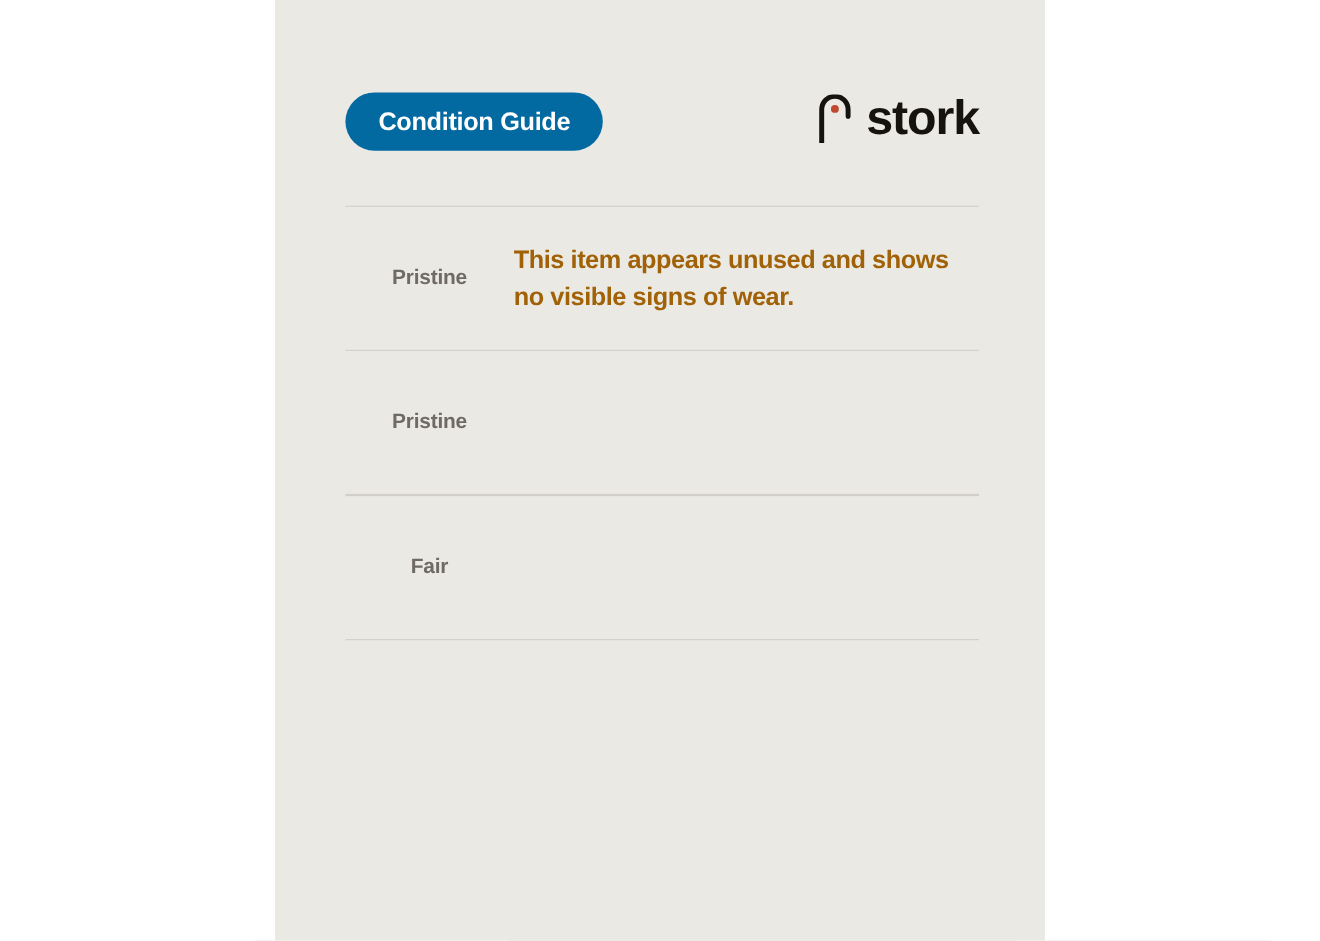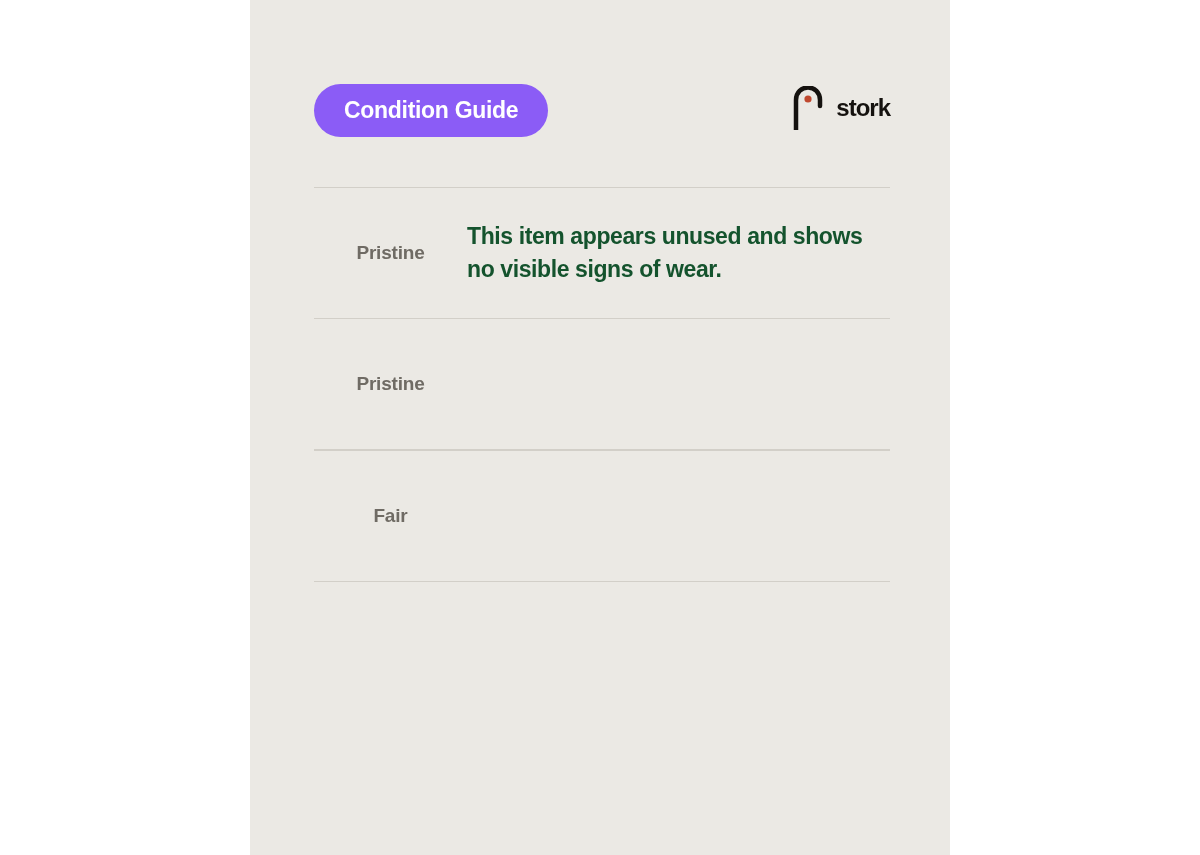--- a/index.html
+++ b/index.html
@@ -28,21 +28,21 @@
     top: 84px;
     width: 576px;
     height: 54px;
   }
   .pill {
     position: absolute;
     left: 0;
     top: 0;
     height: 53px;
     padding: 0 30px;
-    background: #8b5cf6;
+    background: #0369a1;
     color: #ffffff;
     border-radius: 27px;
     display: flex;
     align-items: center;
     justify-content: center;
     font-size: 23px;
     font-weight: bold;
     letter-spacing: -0.3px;
     white-space: nowrap;
   }
@@ -53,21 +53,21 @@
     display: flex;
     align-items: center;
     gap: 12px;
   }
   .brand-mark {
     width: 32px;
     height: 44px;
     display: block;
   }
   .brand-name {
-    font-size: 24px;
+    font-size: 44px;
     font-weight: bold;
     color: #15120f;
     letter-spacing: -1px;
     line-height: 1;
   }
   .table {
     position: absolute;
     left: 64px;
     top: 187px;
     width: 576px;
@@ -90,21 +90,21 @@
     font-size: 19px;
     font-weight: bold;
     color: #6f6b64;
     letter-spacing: -0.2px;
     text-align: center;
   }
   .row-desc {
     flex: 1;
     font-size: 23px;
     font-weight: bold;
-    color: #14532d;
+    color: #a16207;
     line-height: 1.42;
     letter-spacing: -0.4px;
   }
 </style>
 </head>
 <body>
 
 <div class="page">
 
   <div class="header">

